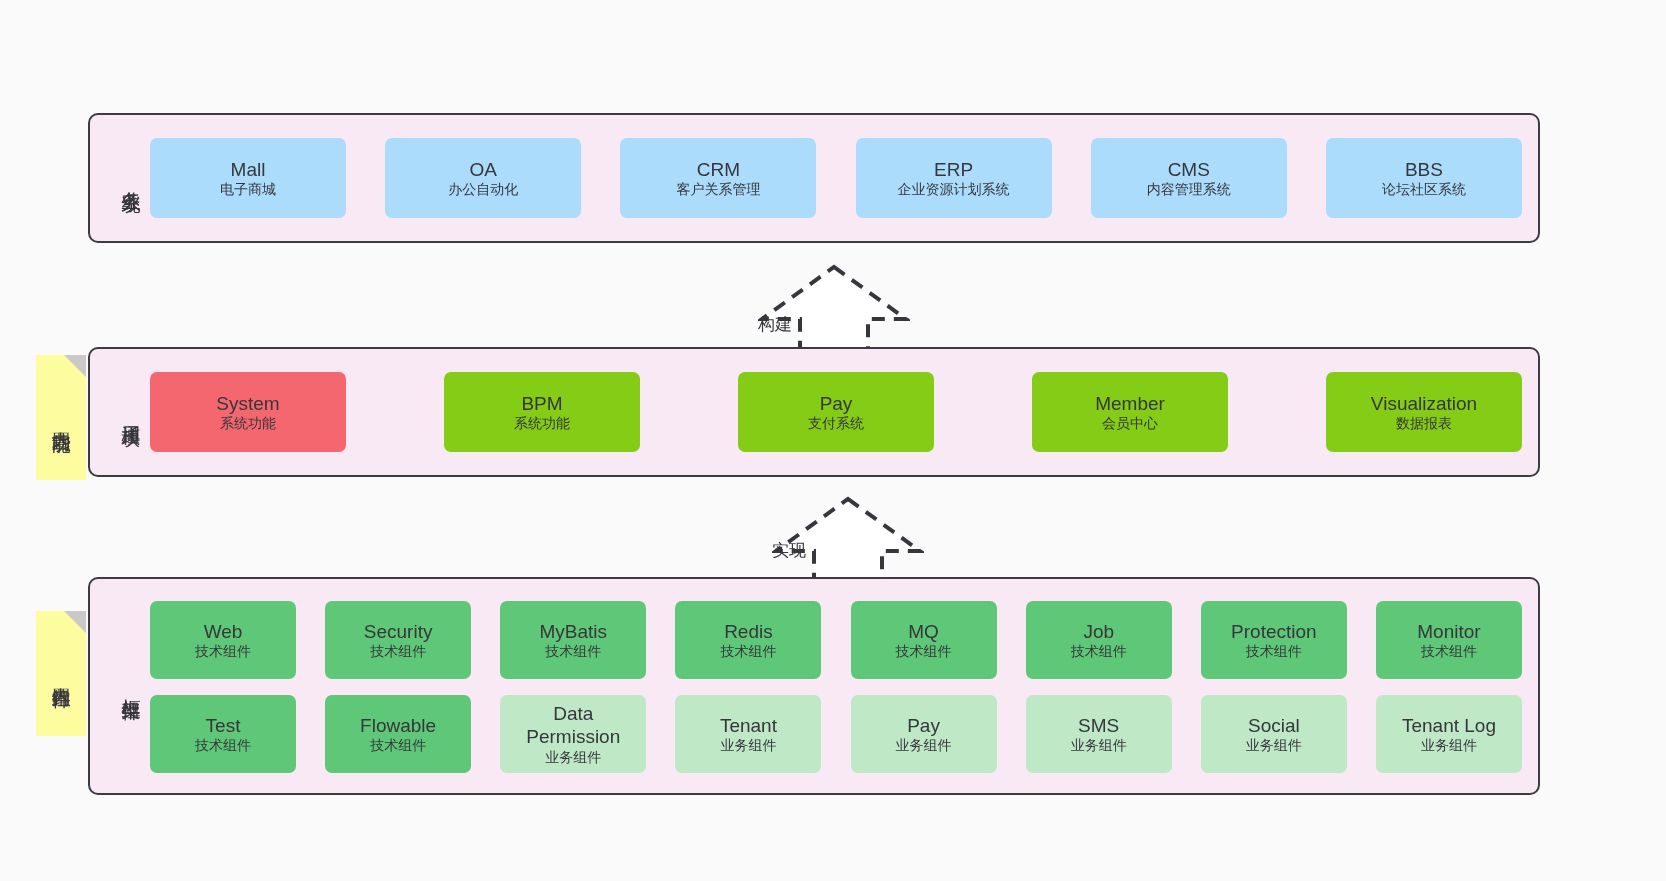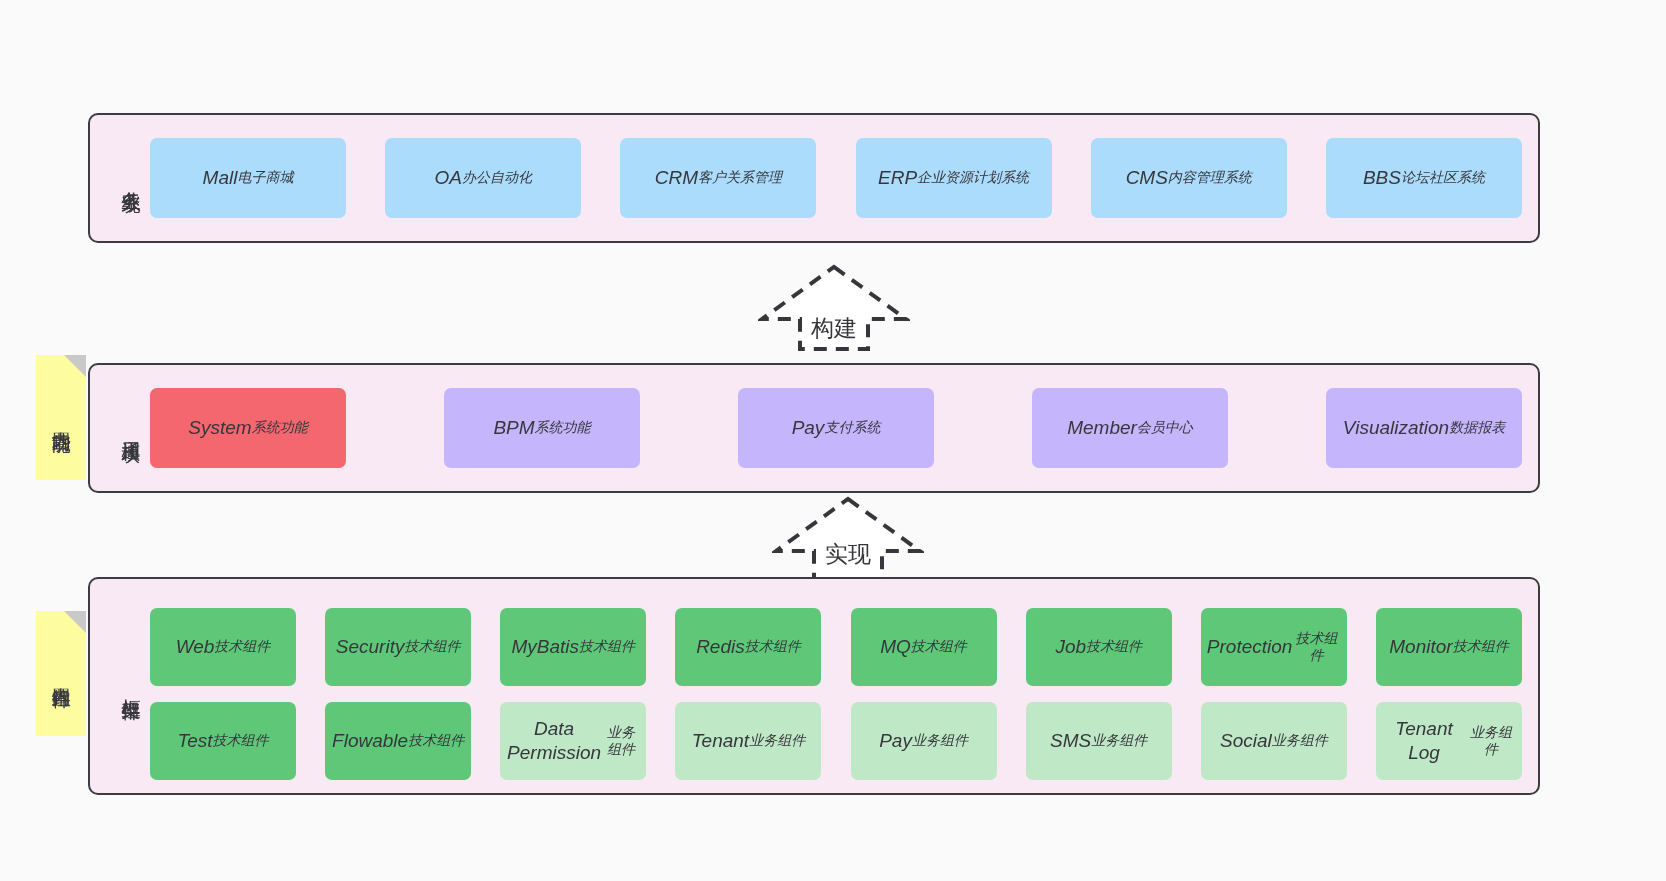--- a/index.html
+++ b/index.html
@@ -38,47 +38,46 @@
     flex: 1 1 auto;
     display: flex;
     gap: 0;
     justify-content: space-between;
     padding: 0 16px 0 8px;
     height: 100%;
     align-items: center;
   }
   .cards.two-row {
     flex-direction: column;
-    justify-content: center;
+    justify-content: flex-start;
     gap: 16px;
     padding: 14px 16px 14px 8px;
     margin-top: 16px;
   }
   .card-row { display: flex; width: 100%; justify-content: space-between; }
 
   .card {
     border-radius: 7px;
     display: flex;
-    flex-direction: row;
+    flex-direction: column;
     align-items: center;
     justify-content: center;
     text-align: center;
     color: #36363c;
     line-height: 1.24;
     padding: 4px 6px;
-    font-style: italic;
   }
   .card .t1 { font-size: 19px; }
   .card .t2 { font-size: 14px; }
 
   
   .row-biz .card { width: 196px; height: 80px; background: #abdcfc; }
 
   
-  .row-mod .card { width: 196px; height: 80px; background: #c4b5fd; }
+  .row-mod .card { width: 196px; height: 80px; background: #84cc16; }
   .row-mod .card.strong { background: #f4676f; }
 
   
   .row-fw .card { width: 146px; height: 78px; background: #5ec878; }
   .row-fw .card.light { background: #bfe8c6; }
 
   
   .note {
     position: absolute;
     width: 50px;
@@ -101,22 +100,22 @@
     border-top: 22px solid #c9c9c9;
     border-left: 22px solid transparent;
   }
 
   
   .arrow { position: absolute; }
   .arrow svg { display: block; }
   .arrow .alabel {
     position: absolute;
     left: 0; right: 0;
-    text-align: center;
-    font-size: 23px;
+    text-align: left;
+    font-size: 17px;
     color: #36363c;
     white-space: nowrap;
   }
 </style>
 </head>
 <body>
 
 <div id="stage">
 
   <div class="layer row-biz" style="left:88px; top:113px; width:1452px; height:130px;">
@@ -154,21 +153,21 @@
       <path d="M76 4 L148 56 L110 56 L110 86 L42 86 L42 56 L4 56 Z" fill="#ffffff" stroke="#36363c" stroke-width="4" stroke-dasharray="13 9" stroke-linejoin="miter"></path>
     </svg>
     <span class="alabel" style="top:50px;">构建</span>
   </div>
 
   <div class="note" style="left:36px; top:355px; width:50px; height:125px;">
     <span class="fold"></span>
     <span>内置功能</span>
   </div>
 
-  <div class="layer row-mod" style="left:88px; top:347px; width:1452px; height:130px;margin-top:16px;">
+  <div class="layer row-mod" style="left:88px; top:347px; width:1452px; height:130px;">
     <div class="layer-label">通用模块</div>
     <div class="cards">
       <div class="card strong">
         <span class="t1">System</span>
         <span class="t2">系统功能</span>
       </div>
       <div class="card">
         <span class="t1">BPM</span>
         <span class="t2">系统功能</span>
       </div>

